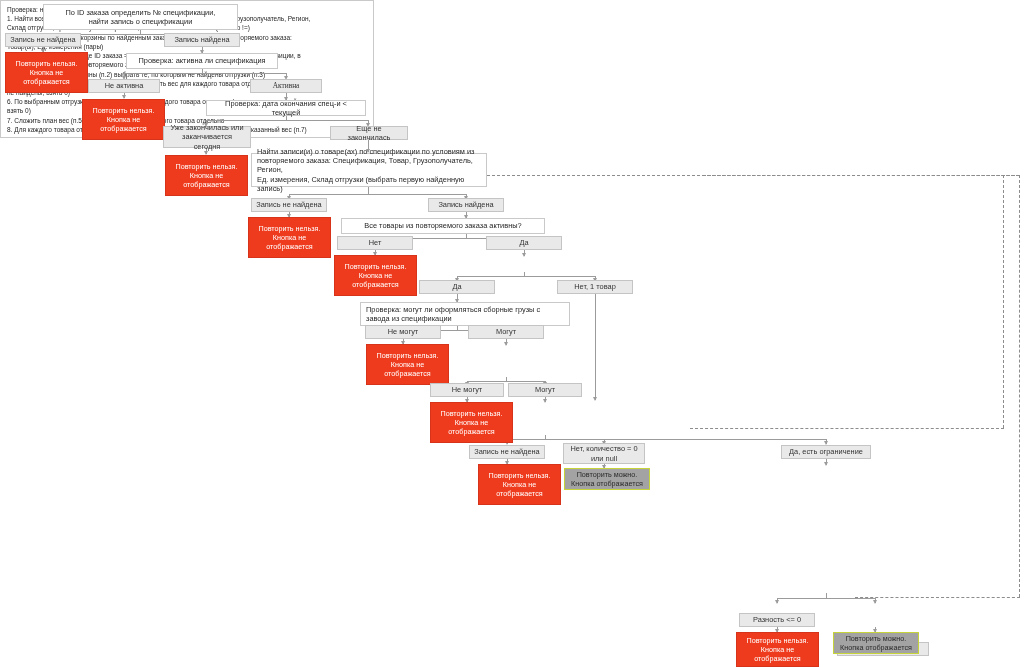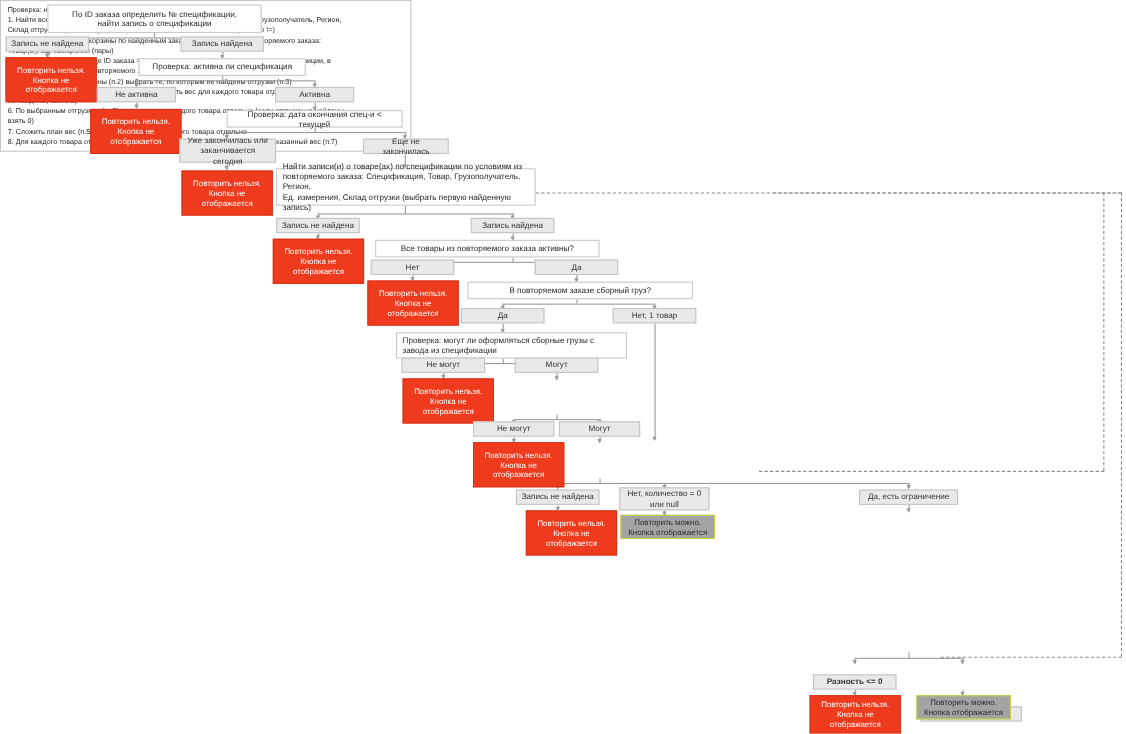--- a/index.html
+++ b/index.html
@@ -148,21 +148,21 @@
   <div class="node proc center" style="left:126px; top:53px; width:152px; height:16px;">Проверка: активна ли спецификация</div>
 
   <div class="ln v" style="left:202px; top:69px; height:4px;"></div>
   <div class="ln h" style="left:124px; top:73px; width:162px;"></div>
   <div class="ln v" style="left:124px; top:73px; height:5px;"></div>
   <div class="ln v" style="left:286px; top:73px; height:5px;"></div>
   <div class="arrow" style="left:121.5px; top:76px;"></div>
   <div class="arrow" style="left:283.5px; top:76px;"></div>
 
   <div class="node branch" style="left:88px; top:79px; width:72px; height:14px;">Не активна</div>
-  <div class="node branch" style="left:250px; top:79px; width:72px; height:14px;">Активна</div>
+  <div class="node branch" style="left:250px; top:79px; width:72px; height:14px;font-family:Liberation Serif, serif;">Активна</div>
 
   <div class="ln v" style="left:124px; top:93px; height:5px;"></div>
   <div class="arrow" style="left:121.5px; top:95px;"></div>
   <div class="ln v" style="left:286px; top:93px; height:7px;"></div>
   <div class="arrow" style="left:283.5px; top:97px;"></div>
 
   <div class="node term-no" style="left:82px; top:99px; width:83px; height:41px;">Повторить нельзя.
 Кнопка не
 отображается</div>
 
@@ -225,21 +225,20 @@
 
   <div class="ln v" style="left:375px; top:250px; height:5px;"></div>
   <div class="arrow" style="left:372.5px; top:252px;"></div>
   <div class="ln v" style="left:524px; top:250px; height:6px;"></div>
   <div class="arrow" style="left:521.5px; top:253px;"></div>
 
   <div class="node term-no" style="left:334px; top:255px; width:83px; height:41px;">Повторить нельзя.
 Кнопка не
 отображается</div>
 
-  <div class="node proc center" style="left:425px; top:256px; width:205px; height:16px;">В повторяемом заказе сборный груз?</div>
 
   <div class="ln v" style="left:524px; top:272px; height:4px;"></div>
   <div class="ln h" style="left:457px; top:276px; width:138px;"></div>
   <div class="ln v" style="left:457px; top:276px; height:4px;"></div>
   <div class="ln v" style="left:595px; top:276px; height:4px;"></div>
   <div class="arrow" style="left:454.5px; top:278px;"></div>
   <div class="arrow" style="left:592.5px; top:278px;"></div>
 
   <div class="node branch" style="left:419px; top:280px; width:76px; height:14px;">Да</div>
   <div class="node branch" style="left:557px; top:280px; width:76px; height:14px;">Нет, 1 товар</div>
@@ -335,21 +334,21 @@
 7. Сложить план вес (п.5) и факт вес (п.6) для каждого товара отдельно
 8. Для каждого товара отдельно: вычесть из кол-ва по спец-и (см. по стрелке) заказанный вес (п.7)</div>
 
   <div class="ln v" style="left:826px; top:593px; height:5px;"></div>
   <div class="ln h" style="left:777px; top:598px; width:98px;"></div>
   <div class="ln v" style="left:777px; top:598px; height:5px;"></div>
   <div class="ln v" style="left:875px; top:598px; height:5px;"></div>
   <div class="arrow" style="left:774.5px; top:600px;"></div>
   <div class="arrow" style="left:872.5px; top:600px;"></div>
 
-  <div class="node branch" style="left:739px; top:613px; width:76px; height:14px;font-weight:bold;">Разность &lt;= 0</div>
+  <div class="node branch" style="left:739px; top:613px; width:76px; height:14px;">Разность &lt;= 0</div>
   <div class="node branch" style="left:837px; top:642px; width:92px; height:14px;">Разность &gt; 0</div>
 
   <div class="ln v" style="left:777px; top:627px; height:5px;"></div>
   <div class="arrow" style="left:774.5px; top:629px;"></div>
   <div class="ln v" style="left:875px; top:627px; height:5px;"></div>
   <div class="arrow" style="left:872.5px; top:629px;"></div>
 
   <div class="node term-no" style="left:736px; top:632px; width:83px; height:35px;">Повторить нельзя.
 Кнопка не
 отображается</div>

